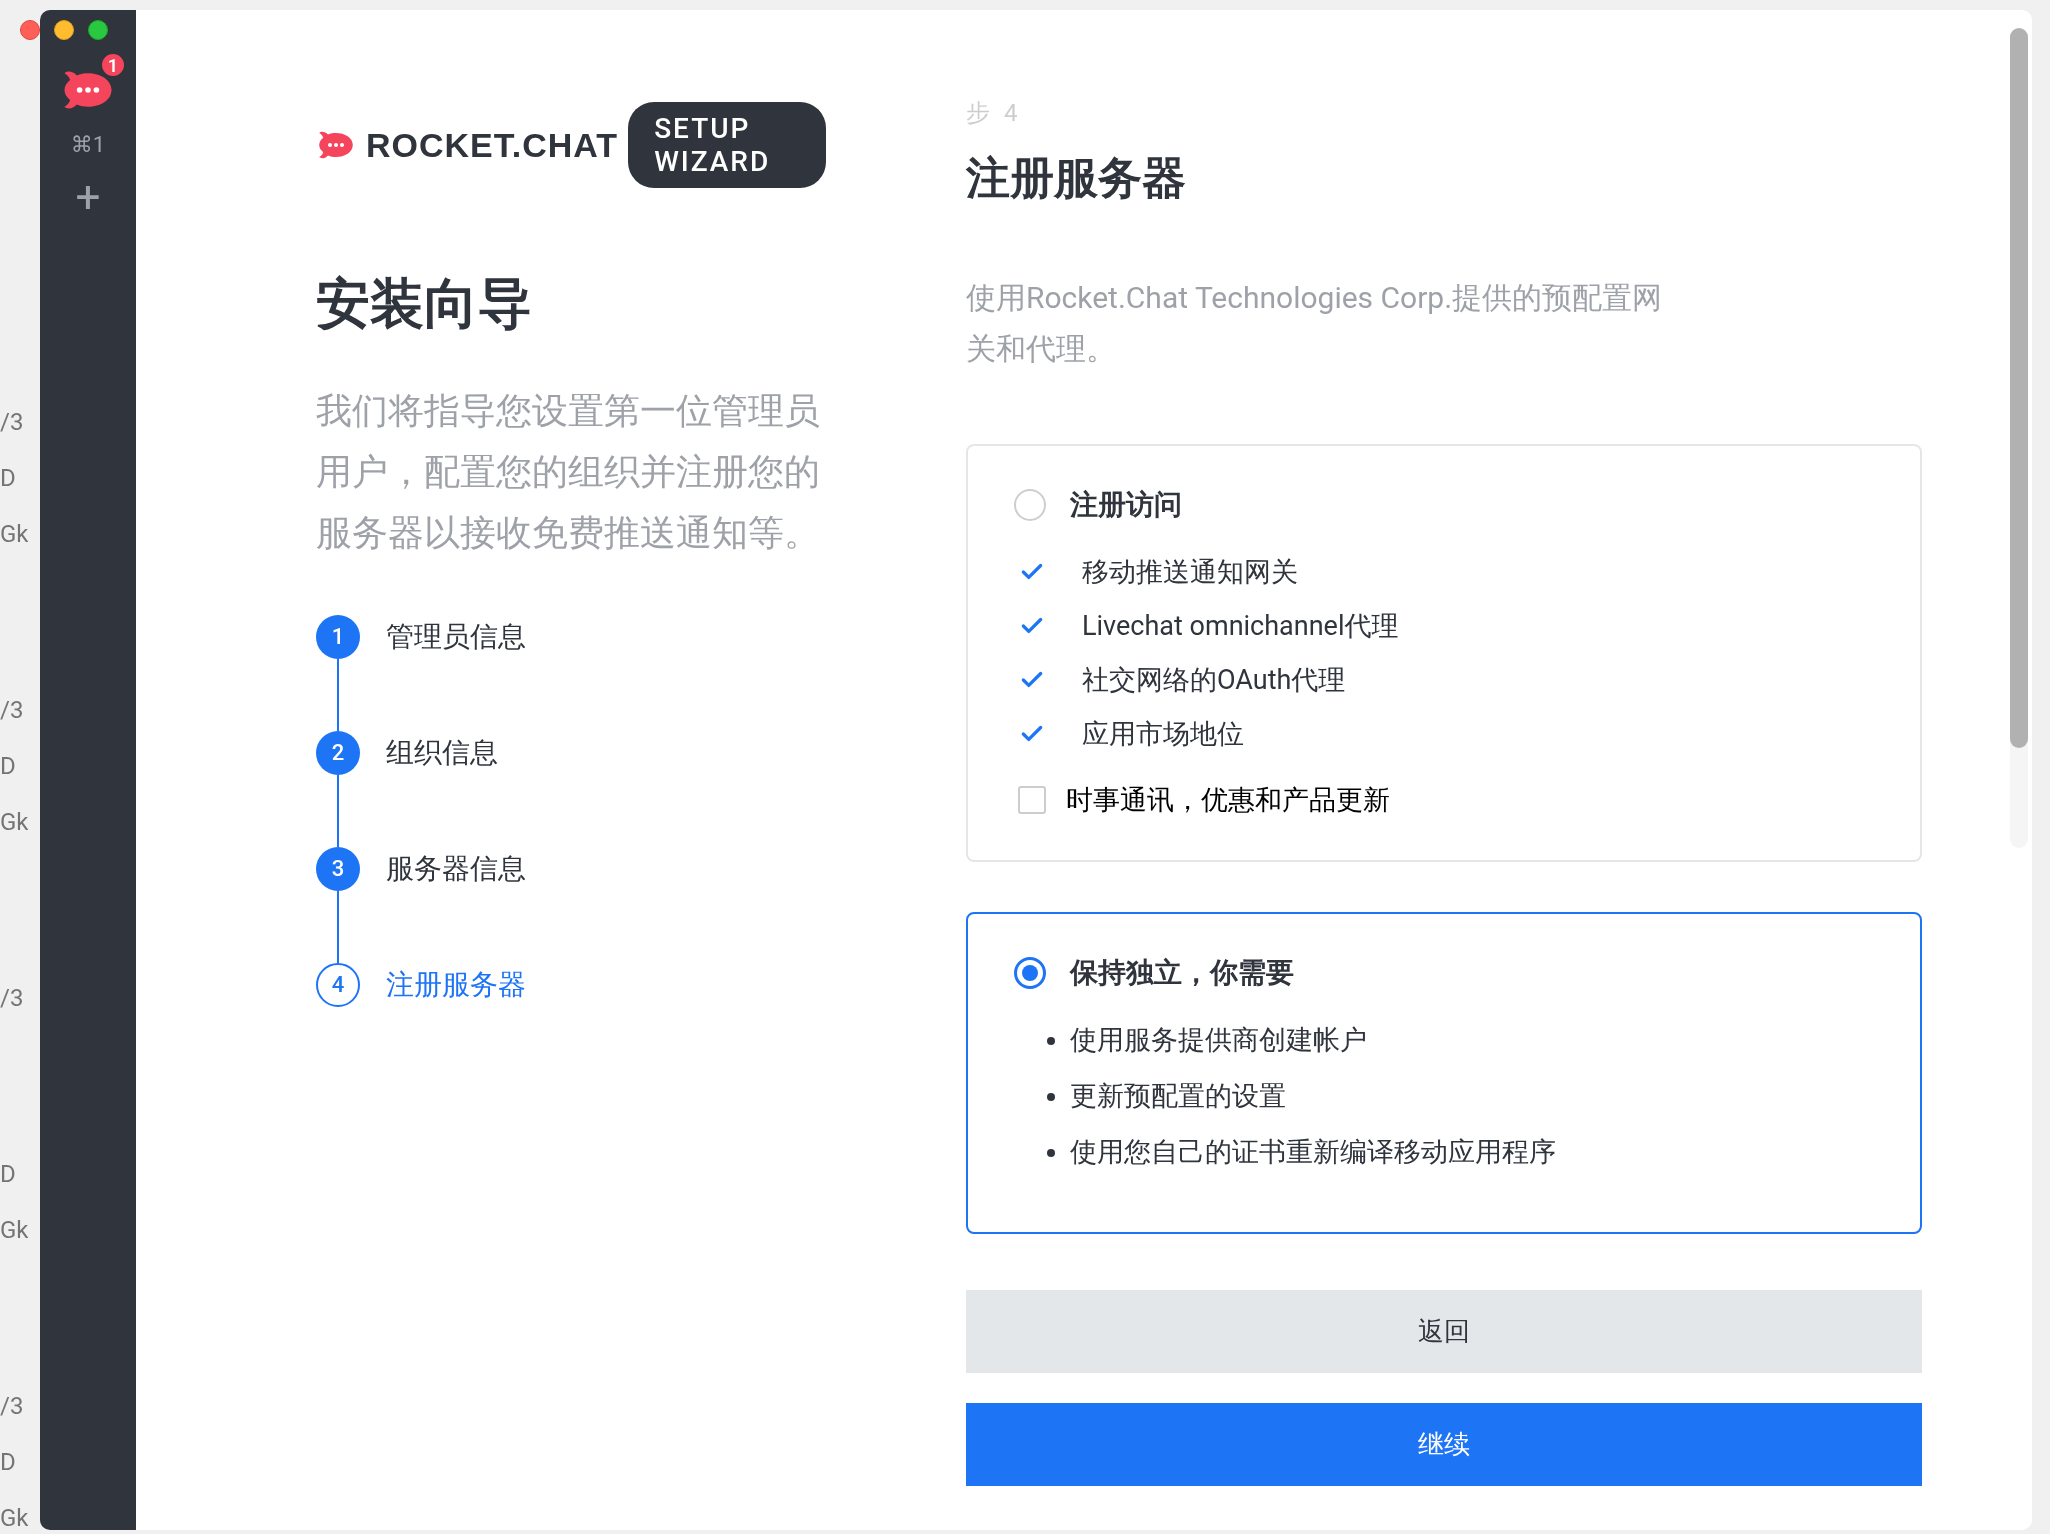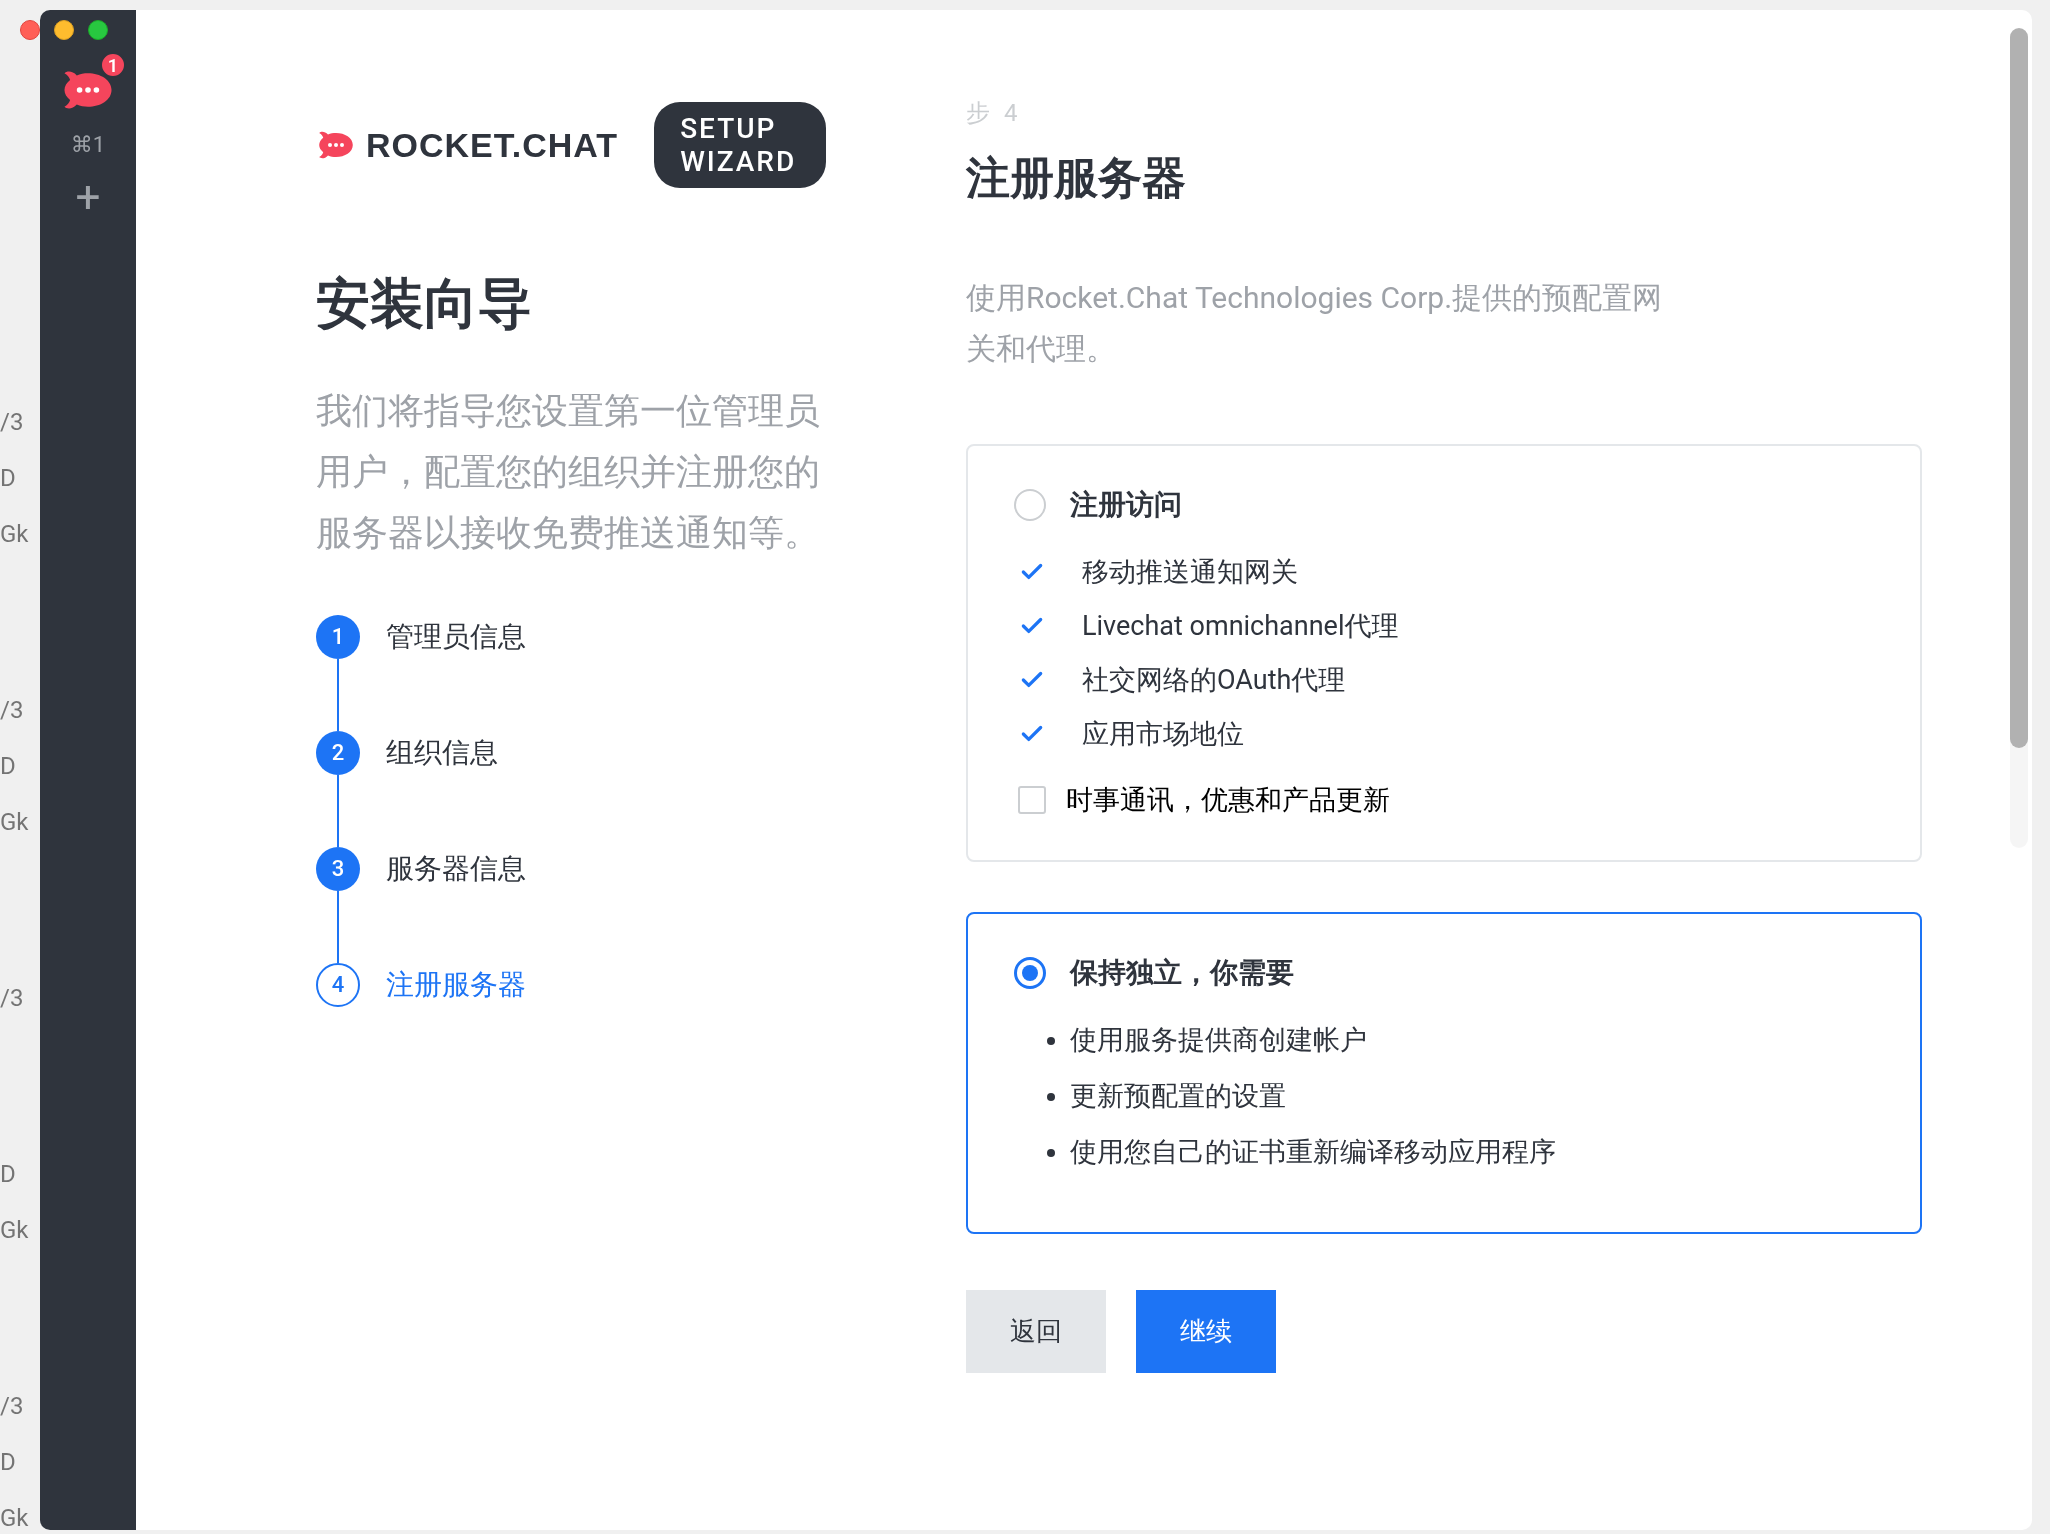--- a/index.html
+++ b/index.html
@@ -96,21 +96,21 @@
     display: flex;
     z-index: 2;
   }
 
   .left-panel {
     width: 760px;
     padding: 92px 70px 60px 180px;
   }
 
   .brand-row {
-    display: flex; align-items: center; gap: 36px;
+    display: flex; align-items: center; gap: 10px;
     margin-bottom: 80px;
   }
   .brand-logo { display: flex; align-items: center; gap: 10px; }
   .brand-text {
     font-size: 34px; font-weight: 700; letter-spacing: 1px;
     color: #2f343d;
     font-family: "Arial Narrow", Arial, sans-serif;
   }
   .setup-badge {
     background: #2f343d;
@@ -257,21 +257,21 @@
     list-style: disc;
     padding-left: 56px;
     margin-top: 4px;
   }
   .bullet-list li {
     font-size: 27px; color: #2f343d;
     margin: 20px 0;
   }
 
   .btn-row {
-    display: flex; gap: 30px; margin-top: 56px;
+    display: flex; gap: 30px; margin-top: 56px; flex-direction: column;
   }
   .btn {
     padding: 24px 44px;
     font-size: 26px;
     border: none;
     cursor: pointer;
     font-family: inherit;
   }
   .btn-secondary { background: #e4e7ea; color: #2f343d; }
   .btn-primary   { background: #1d74f5; color: #fff; }

